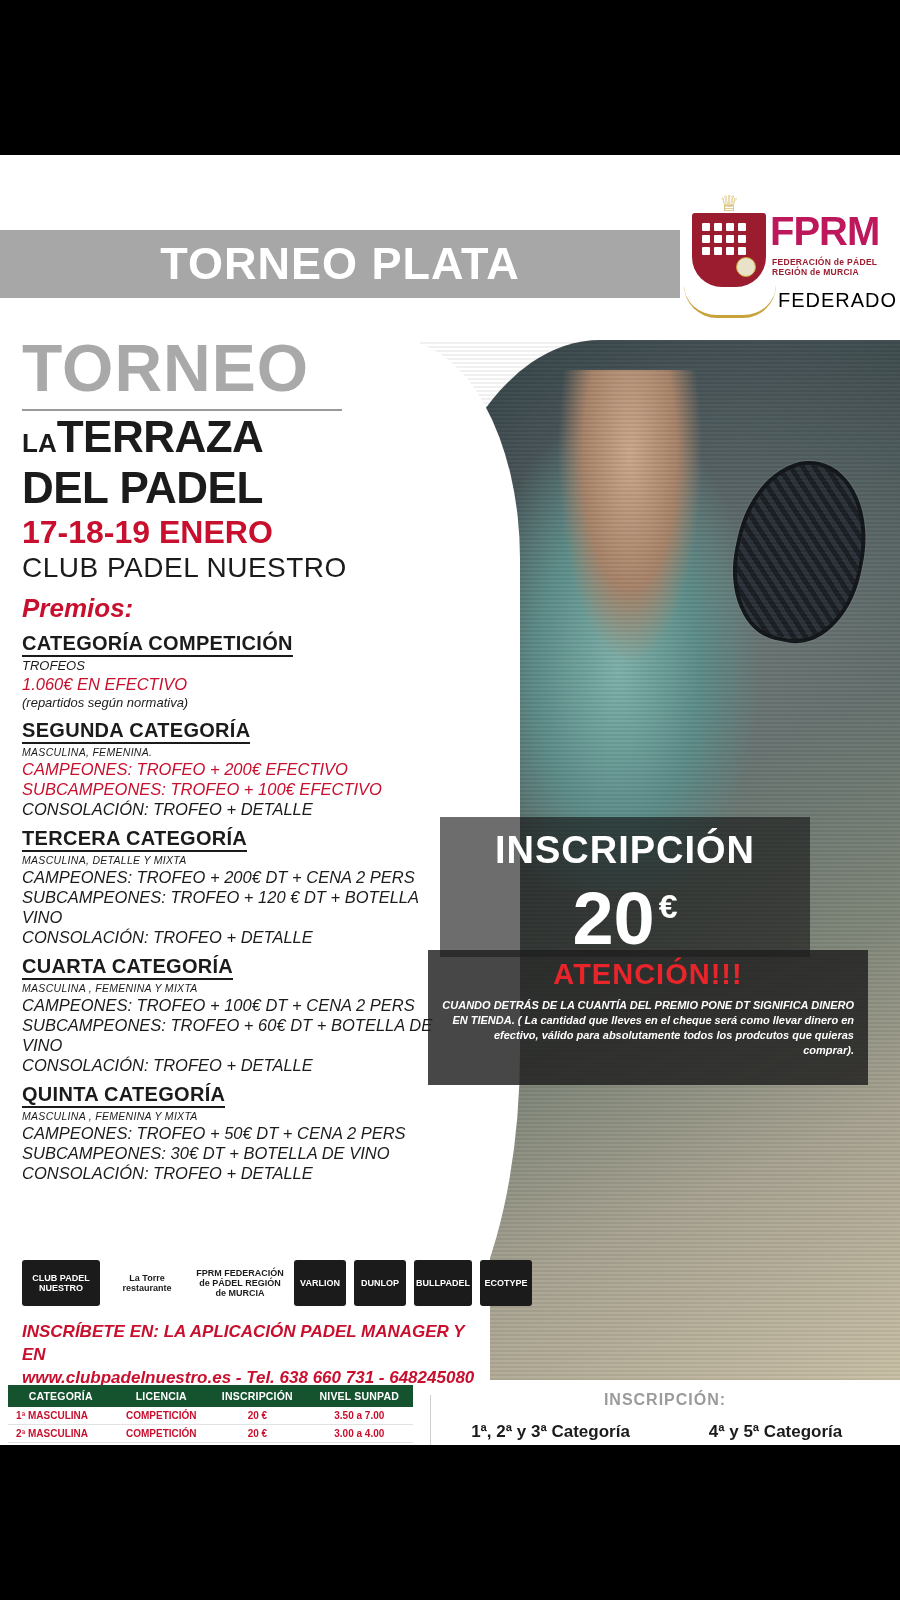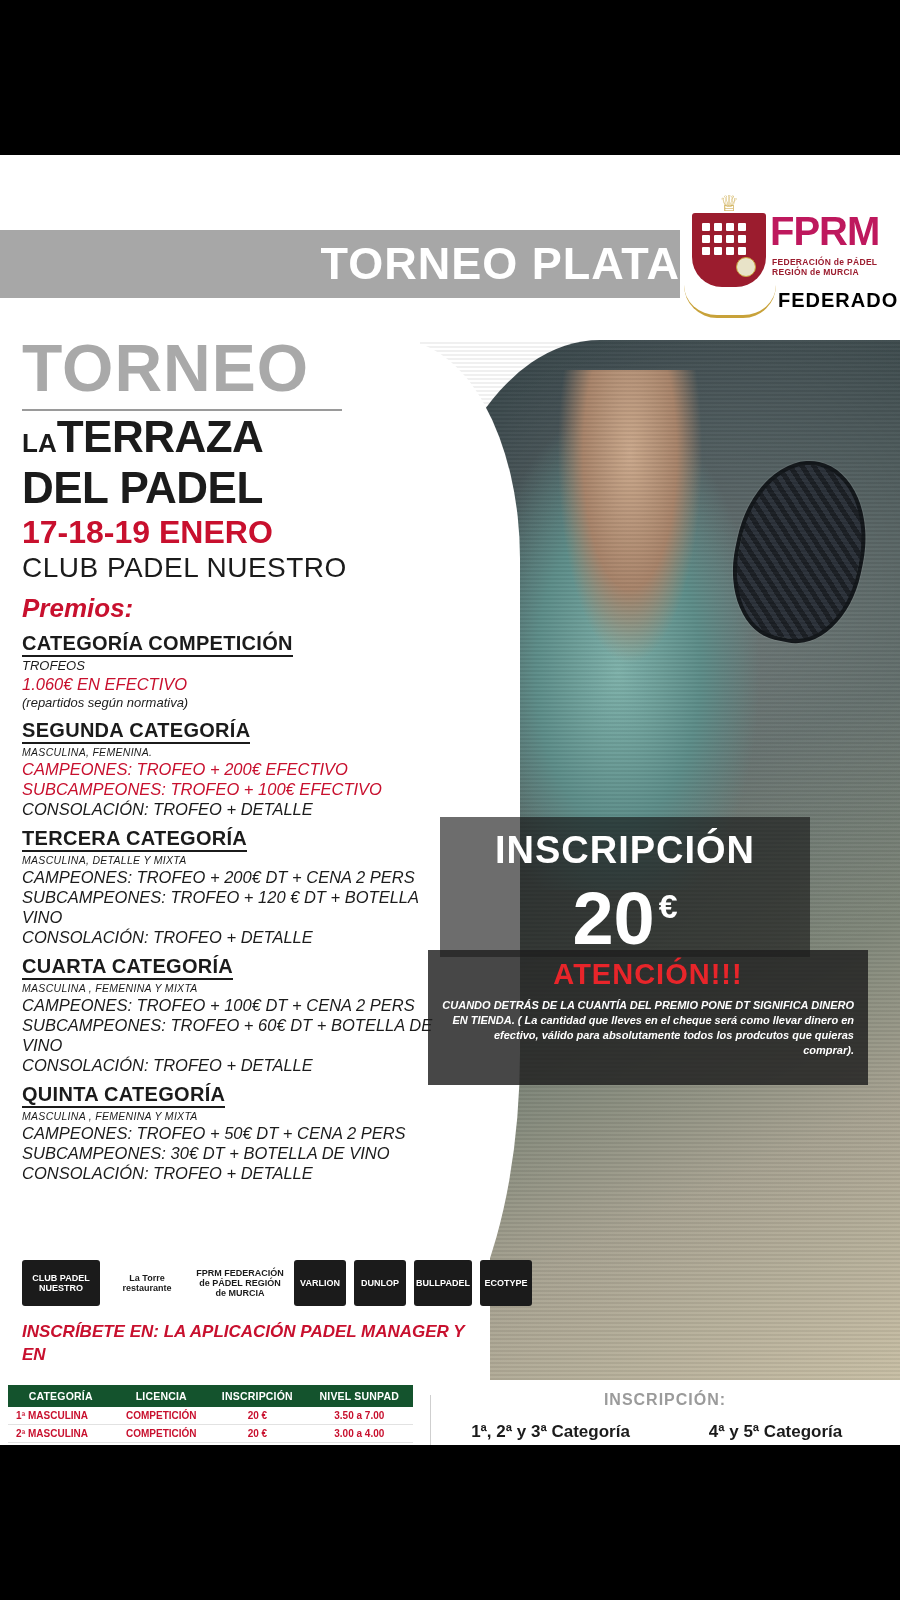--- a/index.html
+++ b/index.html
@@ -37,21 +37,21 @@
     width: 680px;
     height: 68px;
     background: #a7a7a7;
   }
   .header-band .title {
     position: absolute;
     left: 0;
     top: 0;
     width: 680px;
     line-height: 68px;
-    text-align: right;
+    text-align: center;
     color: #ffffff;
     font-size: 45px;
     font-weight: bold;
     letter-spacing: 1px;
     font-family: "Liberation Sans", sans-serif;
   }
 
   
   .fprm-top {
     position: absolute;
@@ -123,21 +123,21 @@
     font-weight: bold;
     line-height: 10px;
     letter-spacing: 0.3px;
   }
   .fprm-federado {
     position: absolute;
     left: 100px;
     top: 96px;
     color: #000000;
     font-size: 20px;
-    font-weight: bold;
+    font-weight: normal;
     letter-spacing: 1px;
   }
   .fprm-arc {
     position: absolute;
     left: 6px;
     top: 92px;
     width: 92px;
     height: 30px;
     border-bottom: 3px solid #c8a23a;
     border-radius: 0 0 60px 60px;
@@ -561,20 +561,21 @@
         <div class="spon " style="left: 86px; width: 78px;">La Torre restaurante</div>
         <div class="spon " style="left: 172px; width: 92px;">FPRM FEDERACIÓN de PÁDEL REGIÓN de MURCIA</div>
         <div class="spon dark" style="left: 272px; width: 52px;">VARLION</div>
         <div class="spon dark" style="left: 332px; width: 52px;">DUNLOP</div>
         <div class="spon dark" style="left: 392px; width: 58px; text-align: right;">BULLPADEL</div>
         <div class="spon dark" style="left: 458px; width: 52px;">ECOTYPE</div>
       </div>
 
     <div class="inscribete">
       <div>INSCRÍBETE EN: LA APLICACIÓN PADEL MANAGER Y EN</div>
+      <div>www.clubpadelnuestro.es - Tel. 638 660 731 - 648245080</div>
     </div>
 
     <div class="bottom">
       <table class="tbl">
         <thead>
           <tr id="tbl-head">
               <th>CATEGORÍA</th>
               <th>LICENCIA</th>
               <th>INSCRIPCIÓN</th>
               <th>NIVEL SUNPAD</th>

